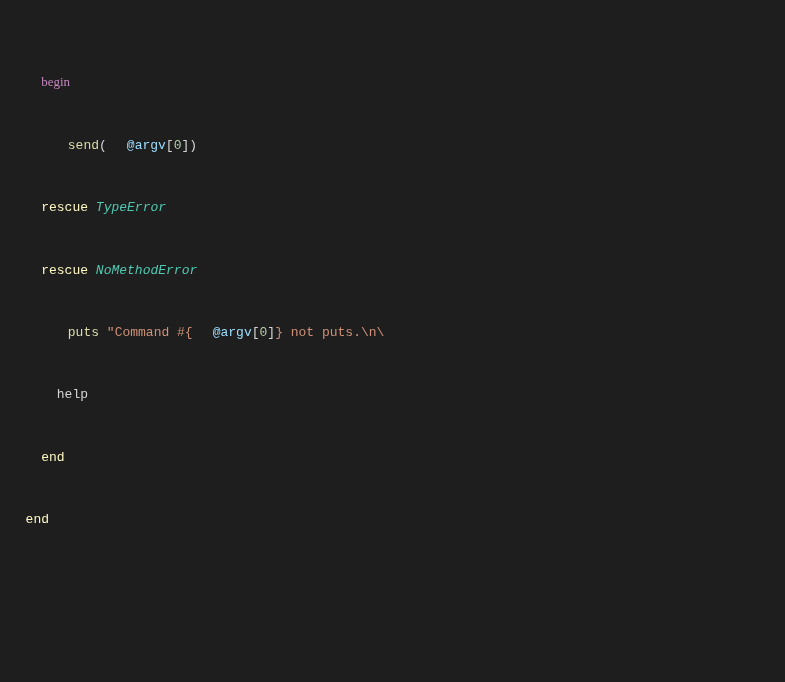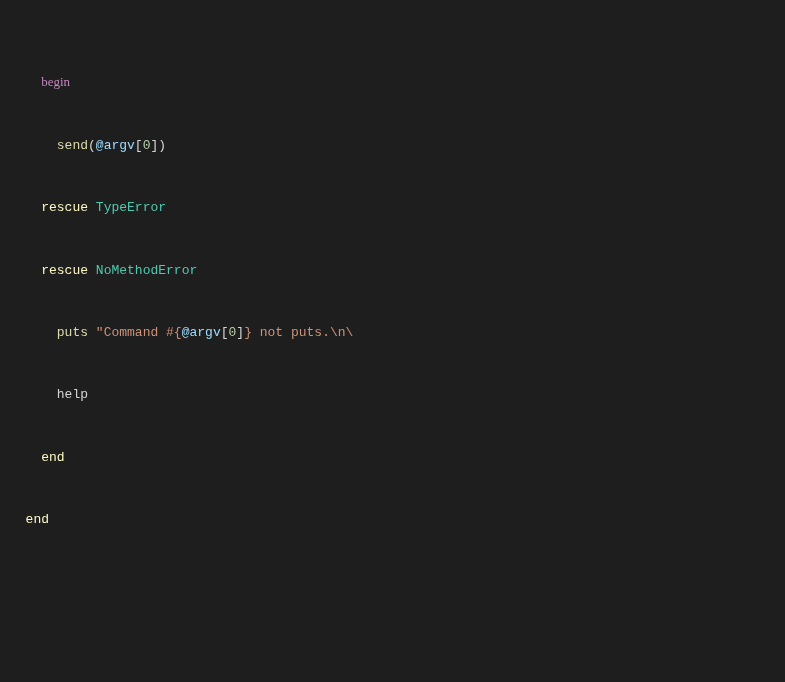--- a/index.html
+++ b/index.html
@@ -27,24 +27,24 @@
     .line {
       display: block;
       padding: 0 10px;
       min-height: 1.6em;
     }
 
     
     .kw { color: #fef9c3; }         
     .kw-ctrl { color: #c586c0; font-family: Liberation Serif, serif; }     
     .string { color: #ce9178; } 
-    .constant { color: #4ec9b0; }   
-    .var { color: #9cdcfe; }        
+    .constant { color: #4ec9b0; font-style: italic; }   
+    .var { color: #9cdcfe; margin-left: 20px; }        
     .plain { color: #d4d4d4; }      
-    .builtin { color: #dcdcaa; } 
+    .builtin { color: #dcdcaa; margin-left: 11px; } 
     .number { color: #b5cea8; }
   </style>
 </head>
 <body>
 
 <div class="code-container">
 
   <span class="line">    <span class="kw-ctrl">begin</span></span>
   <span class="line">      <span class="builtin">send</span><span class="plain">(</span><span class="var">@argv</span><span class="plain">[</span><span class="number">0</span><span class="plain">])</span></span>
   <span class="line">    <span class="kw">rescue</span> <span class="constant">TypeError</span></span>

